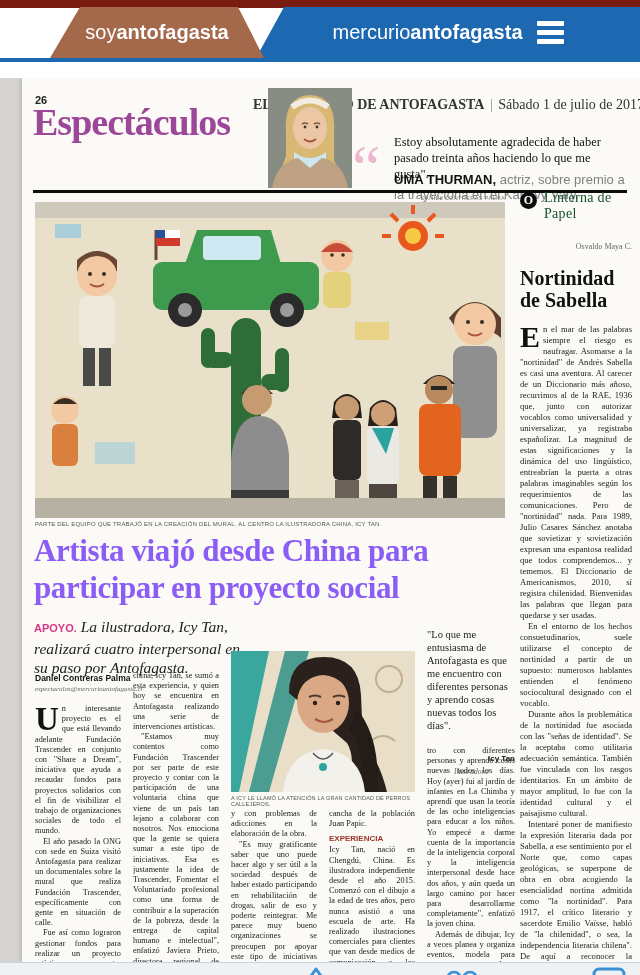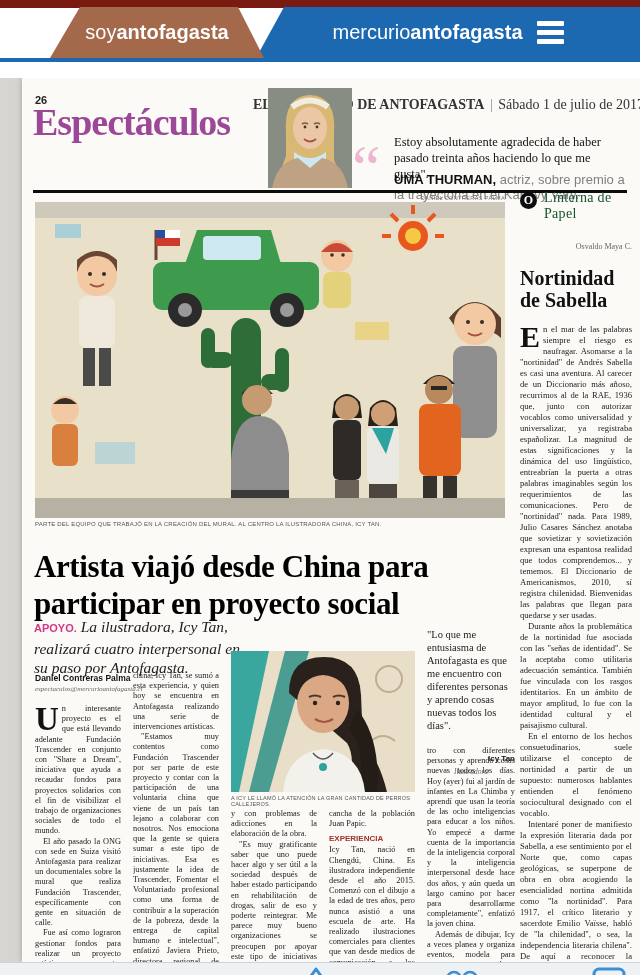--- a/index.html
+++ b/index.html
@@ -35,21 +35,21 @@
 .quote-attr b { color:#111; font-weight:bold; }
 
 .black-rule { position:absolute; left:11px; top:112px; width:594px; height:3px; background:#0d0d0d; }
 .photo-credit { position:absolute; left:13px; top:117px; width:470px; text-align:right;
                 font-family:"Liberation Sans", sans-serif; font-size:5.5px; letter-spacing:.4px; color:#777; }
 .mural-photo { position:absolute; left:13px; top:124px; width:470px; height:316px; overflow:hidden; background:#e9e0c9; }
 .mural-caption { position:absolute; left:13px; top:443px; width:470px; font-family:"Liberation Sans", sans-serif;
                  font-size:6px; letter-spacing:.2px; color:#555; }
 
 .headline { position:absolute; left:12px; top:454px; width:486px; font-size:31px; line-height:37px;
-            font-weight:bold; color:#000000; letter-spacing:-.4px;margin-top:16px; }
+            font-weight:bold; color:#8b5cf6; letter-spacing:-.4px; }
 .kicker-lead { position:absolute; left:12px; top:539px; width:206px; font-style:italic; font-size:15.5px; line-height:19.5px; color:#222; }
 .kicker { font-style:normal; font-weight:bold; font-family:"Liberation Sans", sans-serif; font-size:11px; color:#d23788; }
 .byline { position:absolute; left:13px; top:595px; width:100px; font-family:"Liberation Sans", sans-serif; font-size:8.5px; font-weight:bold; color:#111; }
 .byline-email { display:block; margin-top:2px; font-family:"Liberation Serif", serif; font-weight:normal; font-style:italic; font-size:7px; color:#666; }
 
 .col { position:absolute; width:86px; bottom:0; overflow:hidden; }
 .col p, .colflow p { font-size:8.3px; line-height:10.2px; text-align:justify; color:#222; }
 .colflow p:not(:first-child), .col p:not(:first-child) { text-indent:8px; }
 .col-1 { left:13px;  top:626px; }
 .col-2 { left:111px; top:593px; }
@@ -313,22 +313,22 @@
     <div class="op-header">
       <div class="op-logo">O</div>
       <div class="op-colname">Linterna de Papel</div>
     </div>
     <div class="op-author">Osvaldo Maya C.</div>
     <h3 class="op-title">Nortinidad de Sabella</h3>
     <div class="op-body">
       <span class="dropcap-e">E</span>
       <div class="colflow">
           <p>n el mar de las palabras siempre el riesgo es naufragar. Asomarse a la "nortinidad" de Andrés Sabella es casi una aventura. Al carecer de un Diccionario más añoso, recurrimos al de la RAE, 1936 que, junto con autorizar vocablos como universalidad y universalizar, ya registraba españolizar. La magnitud de estas significaciones y la dinámica del uso lingüístico, entreabrían la puerta a otras palabras imaginables según los requerimientos de las comunicaciones. Pero de "nortinidad" nada. Para 1989, Julio Casares Sánchez anotaba que sovietizar y sovietización expresan una espantosa realidad que todos comprendemos... y tememos. El Diccionario de Americanismos, 2010, sí registra chilenidad. Bienvenidas las palabras que llegan para quedarse y ser usadas.</p>
+          <p>En el entorno de los hechos consuetudinarios, suele utilizarse el concepto de nortinidad a partir de un supuesto: numerosos hablantes entienden el fenómeno sociocultural designado con el vocablo.</p>
           <p>Durante años la problemática de la nortinidad fue asociada con las "señas de identidad". Se la aceptaba como utilitaria adecuación semántica. También fue vinculada con los rasgos identitarios. En un ámbito de mayor amplitud, lo fue con la identidad cultural y el paisajismo cultural.</p>
-          <p>En el entorno de los hechos consuetudinarios, suele utilizarse el concepto de nortinidad a partir de un supuesto: numerosos hablantes entienden el fenómeno sociocultural designado con el vocablo.</p>
           <p>Intentaré poner de manifiesto la expresión literaria dada por Sabella, a ese sentimiento por el Norte que, como capas geológicas, se superpone de obra en obra acogiendo la esencialidad nortina admitida como "la nortinidad". Para 1917, el crítico literario y sacerdote Emilio Vaïsse, habló de "la chilenidad", o sea, la independencia literaria chilena". De aquí a reconocer la nortinidad como la independencia literaria nortina, hay un paso.</p>
         </div>
     </div>
   </aside>
 
 </main>
 
 <nav class="bottom-bar">
   <span class="bb-icon" style="left:302px;">
     <svg width="28" height="20" viewBox="0 0 28 20">

